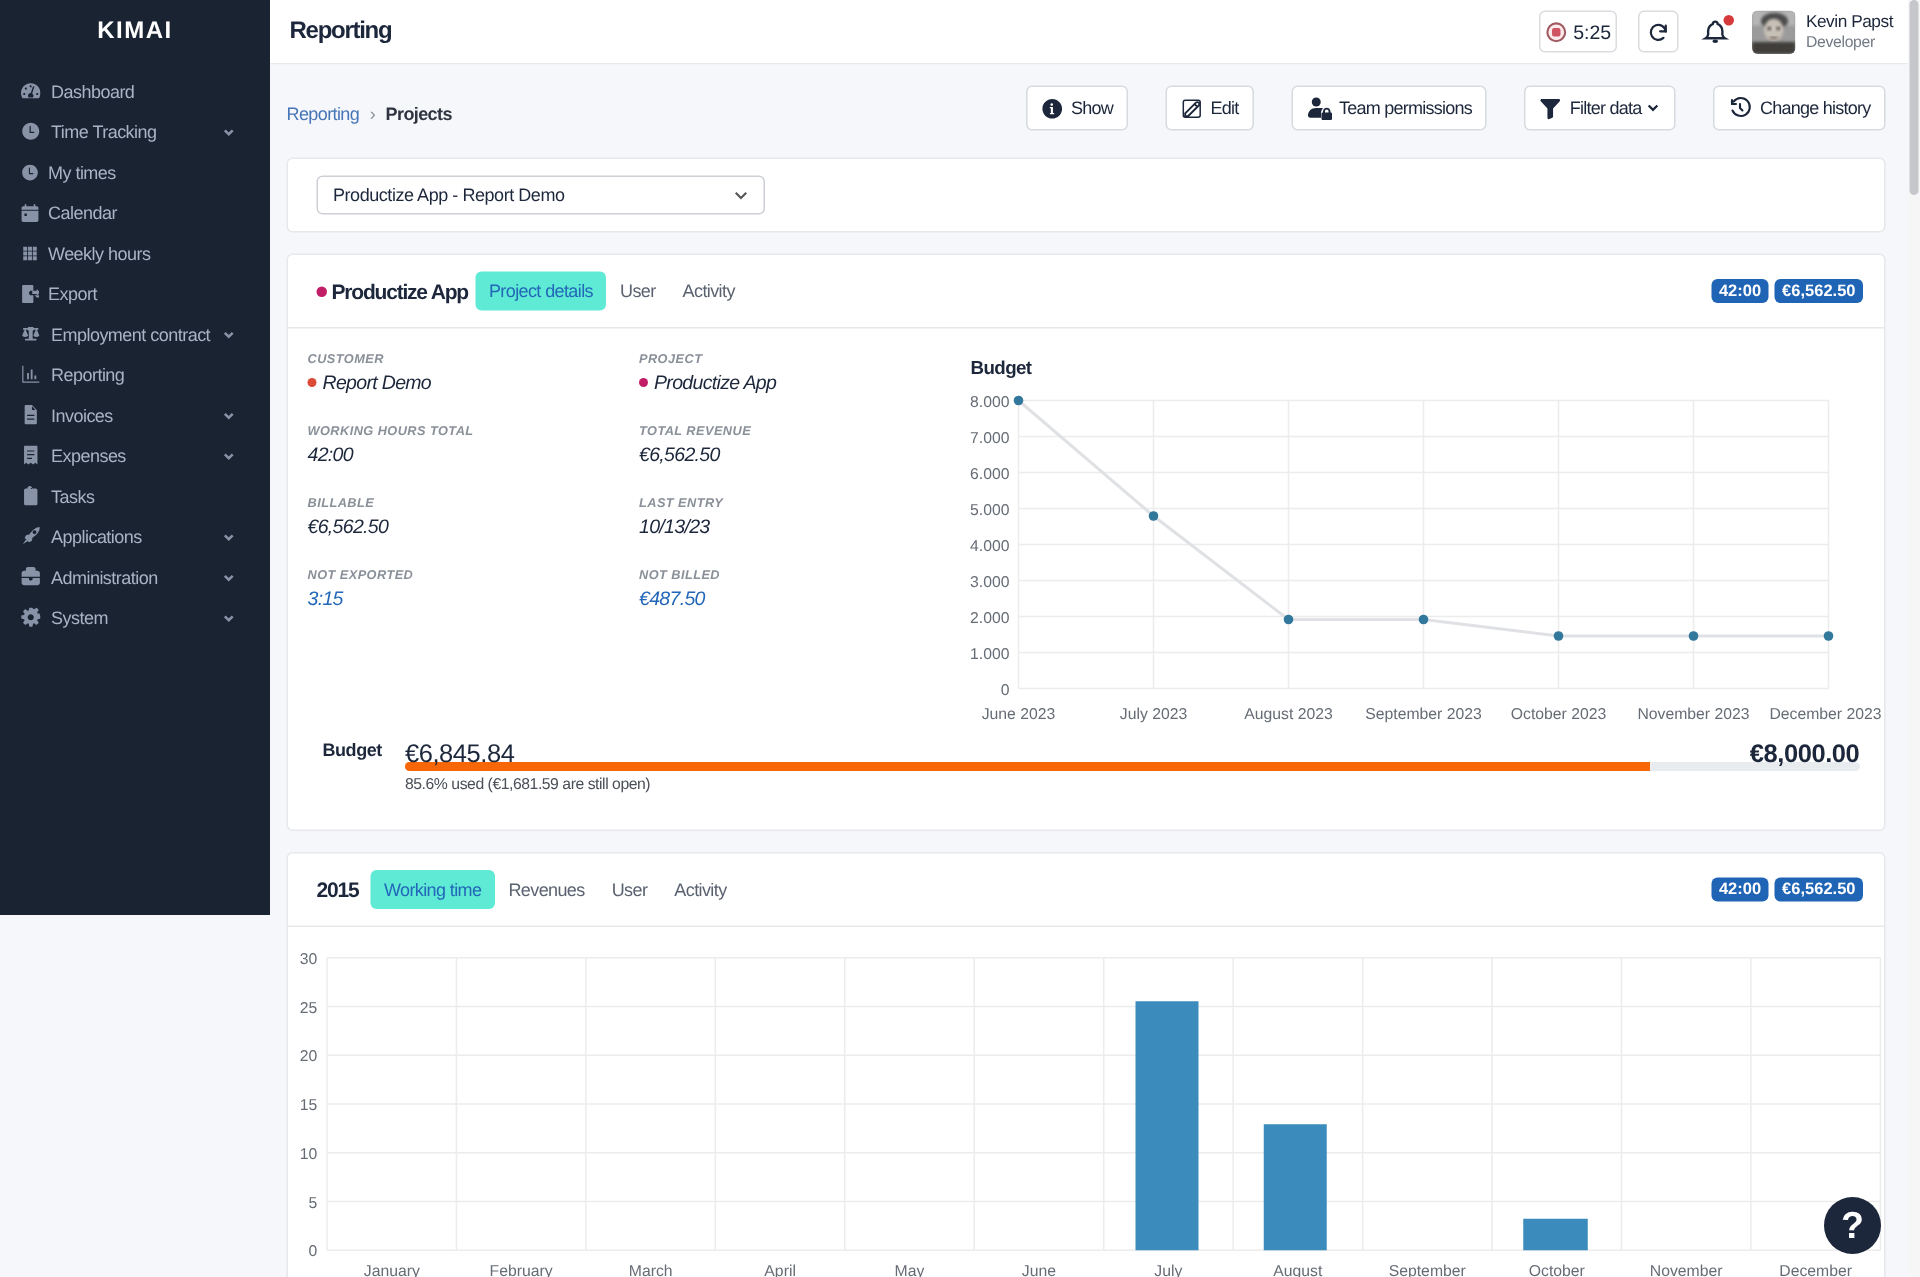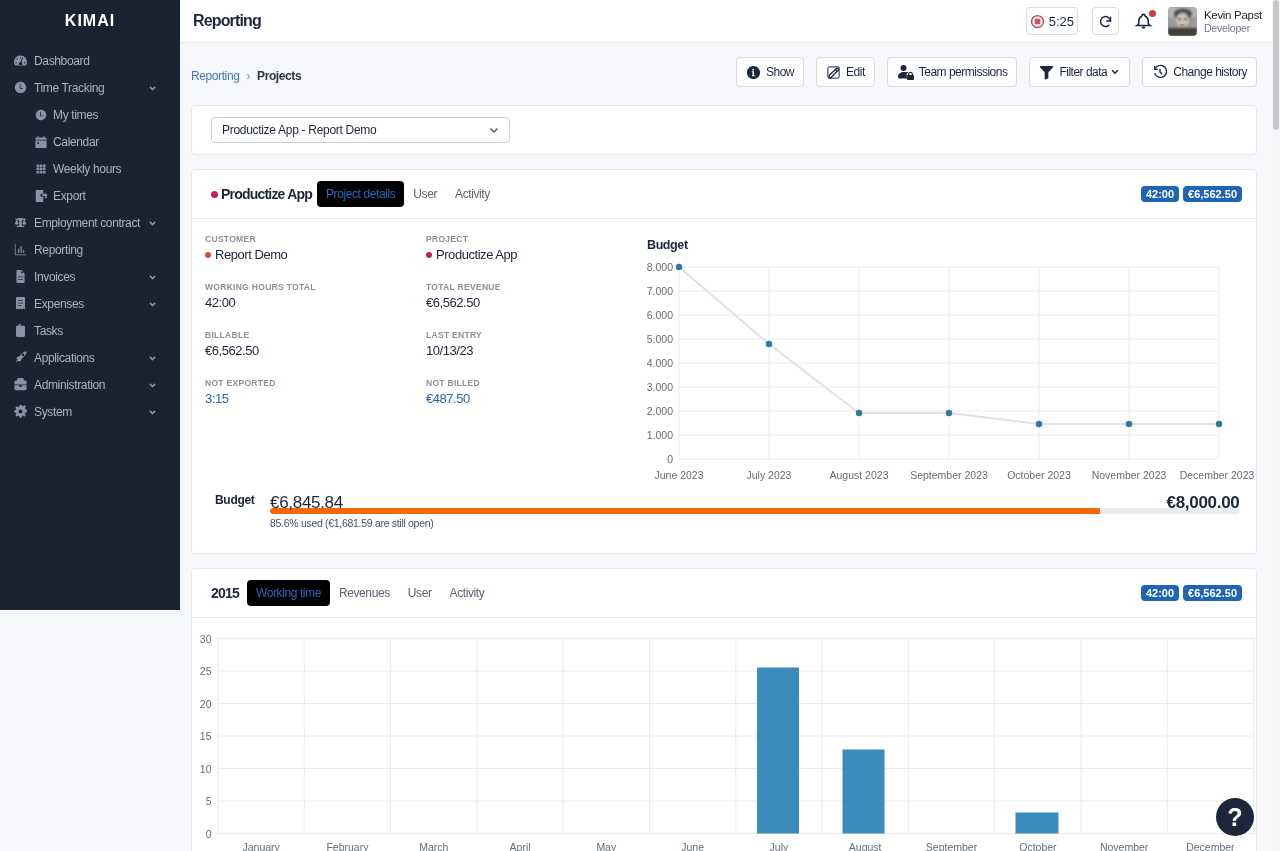--- a/index.html
+++ b/index.html
@@ -4,21 +4,21 @@
 <style>
 * { margin:0; padding:0; box-sizing:border-box; }
 html,body { width:1280px; height:851px; overflow:hidden; font-family:"Liberation Sans", sans-serif; background:#f5f7fb; }
 
 .sidebar { position:fixed; left:0; top:0; width:180px; height:610px; background:#1a2332; color:#a9b3c4; z-index:10; }
 .brand { text-align:center; padding-top:12px; color:#fff; font-weight:bold; font-size:16px; letter-spacing:1px; }
 .nav { margin-top:17px; }
 .nav-item { display:flex; align-items:center; height:27px; padding-left:13px; font-size:12px; letter-spacing:-0.35px; color:#a9b3c4; position:relative; }
 .nav-item .ni { width:14px; height:14px; margin-right:7px; flex:0 0 14px; display:flex; align-items:center; justify-content:center; }
 .nav-item .ni svg { width:13px; height:13px; fill:#8893a7; }
-.nav-item.sub { padding-left:35px; }
+.nav-item.sub { padding-left:14px; }
 .nav-item.sub .ni { width:12px; flex:0 0 12px; margin-right:6px; }
 .nav-item.sub .ni svg { width:12px; height:12px; }
 .nav-item .chev { position:absolute; right:23px; top:50%; transform:translateY(-50%); display:flex; }
 .nav-item .chev svg { width:9px; height:9px; fill:none; stroke:#8893a7; stroke-width:2.2; }
 
 .topbar { position:fixed; left:180px; top:0; width:1100px; height:43px; background:#fff; border-bottom:1px solid #e8eaed; display:flex; align-items:center; padding:0 18px 0 13px; z-index:9; }
 .topbar h1 { font-size:16px; font-weight:bold; letter-spacing:-0.85px; color:#1d273b; }
 .topbar-right { margin-left:auto; display:flex; align-items:center; }
 .tb-btn { height:28px; border:1px solid #dadce0; border-radius:4px; background:#fff; display:flex; align-items:center; justify-content:center; }
 .timer-btn { width:52px; margin-right:14px; font-size:13px; color:#1d273b; }
@@ -29,39 +29,39 @@
 .avatar { width:29px; height:29px; border-radius:4px; overflow:hidden; margin-right:7px; flex:0 0 29px; }
 .user-name { font-size:11.5px; letter-spacing:-0.3px; color:#1d273b; line-height:1.3; }
 .user-role { font-size:10.5px; letter-spacing:-0.2px; color:#737a85; }
 
 .content { position:absolute; left:180px; top:43px; width:1100px; padding:14px 23px 0 11px; }
 .page-head { display:flex; align-items:center; height:30px; margin-bottom:18px; }
 .crumbs { font-size:12px; letter-spacing:-0.4px; margin-top:7px; }
 .crumbs a { color:#4776b8; text-decoration:none; }
 .crumbs .sep { color:#8a9099; margin:0 7px; font-size:12px; }
 .crumbs .cur { color:#2f3440; font-weight:bold; }
-.actions { margin-left:auto; display:flex; gap:12px; }
+.actions { margin-left:auto; display:flex; gap:25px; }
 .act-btn { height:30px; background:#fff; border:1px solid #d7dadf; border-radius:4px; display:flex; align-items:center; padding:0 9px; font-size:12px; letter-spacing:-0.5px; color:#1d273b; }
 .act-btn svg { margin-right:5px; }
 
 .card { background:#fff; border:1px solid #e6e8eb; border-radius:4px; margin-bottom:14px; }
 .card-sel { padding:11px 19px; }
 .select { width:299px; height:26px; border:1px solid #ccd0d5; border-radius:4px; display:flex; align-items:center; padding:0 10px; font-size:12px; letter-spacing:-0.3px; color:#1d273b; position:relative; }
 .select svg { position:absolute; right:9px; }
 .card-head { display:flex; align-items:center; padding:0 14px 0 19px; height:49px; border-bottom:1px solid #e6e8eb; }
 .ctitle { font-size:14px; font-weight:bold; letter-spacing:-0.8px; color:#1d273b; display:flex; align-items:center; }
 .cdot { width:7px; height:7px; border-radius:50%; margin-right:3px; }
 .tabs { display:flex; }
 .tab { font-size:12px; letter-spacing:-0.4px; color:#5a6270; padding:6px 9px; border-radius:4px; }
-.tab.active { color:#2367b8; background:#000000; }
+.tab.active { color:#2367b8; background:#5eead4; }
 .badges { margin-left:auto; display:flex; gap:4px; }
 .badge { background:#2064b5; color:#fff; font-size:11px; font-weight:bold; border-radius:4px; padding:2px 5px; }
 
 .pd-body { display:flex; padding:0 13px; position:relative; height:270px; }
-.pd-col { width:221px; }
+.pd-col { width:221px;font-style:italic; }
 .pd-label { font-size:8.5px; font-weight:bold; color:#8a9099; letter-spacing:0.3px; margin:20px 0 3px; text-transform:uppercase; }
 .pd-col .pd-label:first-child { margin-top:15px; }
 .pd-val { font-size:13px; letter-spacing:-0.45px; color:#1d273b; display:flex; align-items:center; }
 .pd-val.link { color:#2367b8; }
 .vdot { width:6px; height:6px; border-radius:50%; margin-right:4px; }
 .pd-chart { position:absolute; left:448px; top:13px; }
 
 .budget-row { display:flex; padding:4px 16.5px 24px 23px; font-size:12px; letter-spacing:-0.3px; }
 .budget-row .blabel { font-weight:bold; color:#1d273b; width:55px; flex:0 0 55px; }
 .bwrap { flex:1; }

